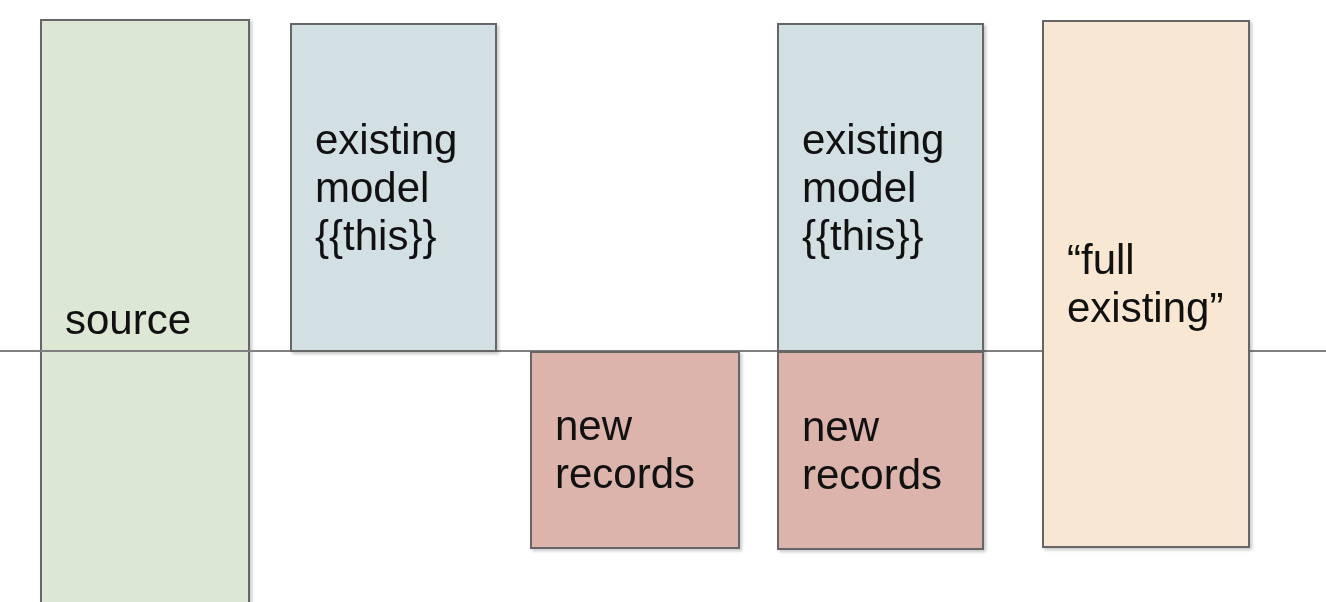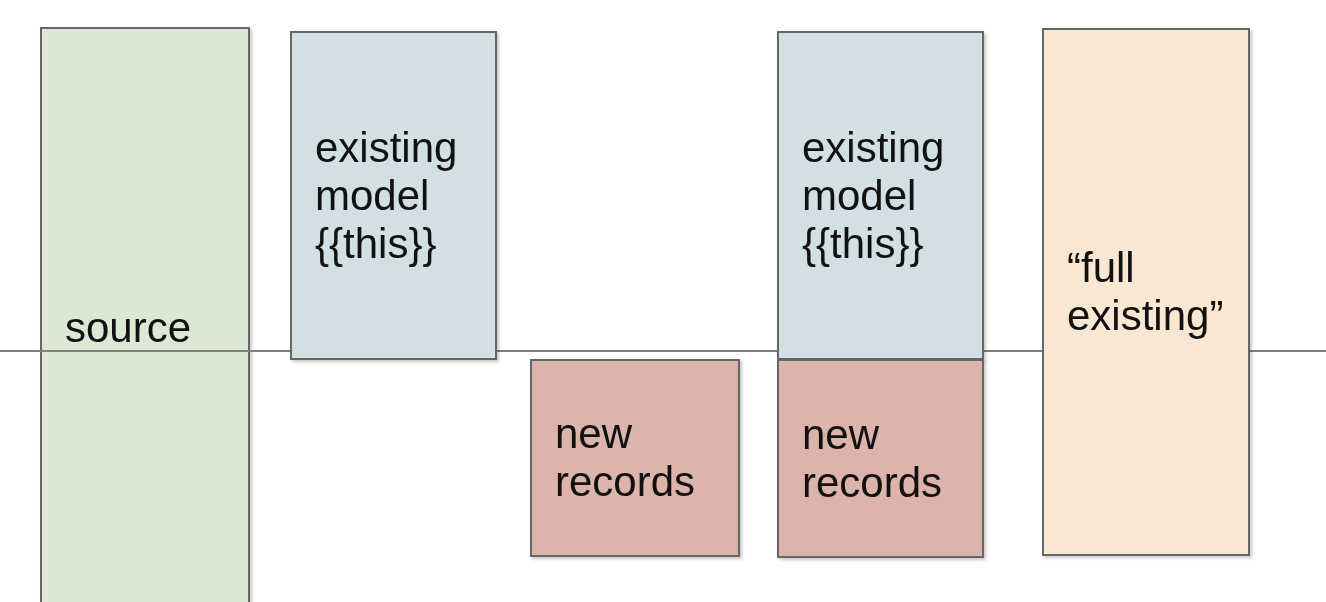--- a/index.html
+++ b/index.html
@@ -22,21 +22,20 @@
     box-shadow: 2px 2px 3px rgba(0,0,0,0.22);
     display: flex;
     flex-direction: column;
     justify-content: center;
     padding-left: 23px;
     padding-right: 6px;
     color: #111111;
     font-size: 42px;
     line-height: 48px;
     letter-spacing: 0px;
-    margin-top: 8px;
   }
   .tline { white-space: pre; }
 
   
   #timeline {
     position: absolute;
     left: 0;
     top: 350px;
     width: 1326px;
     height: 2px;

